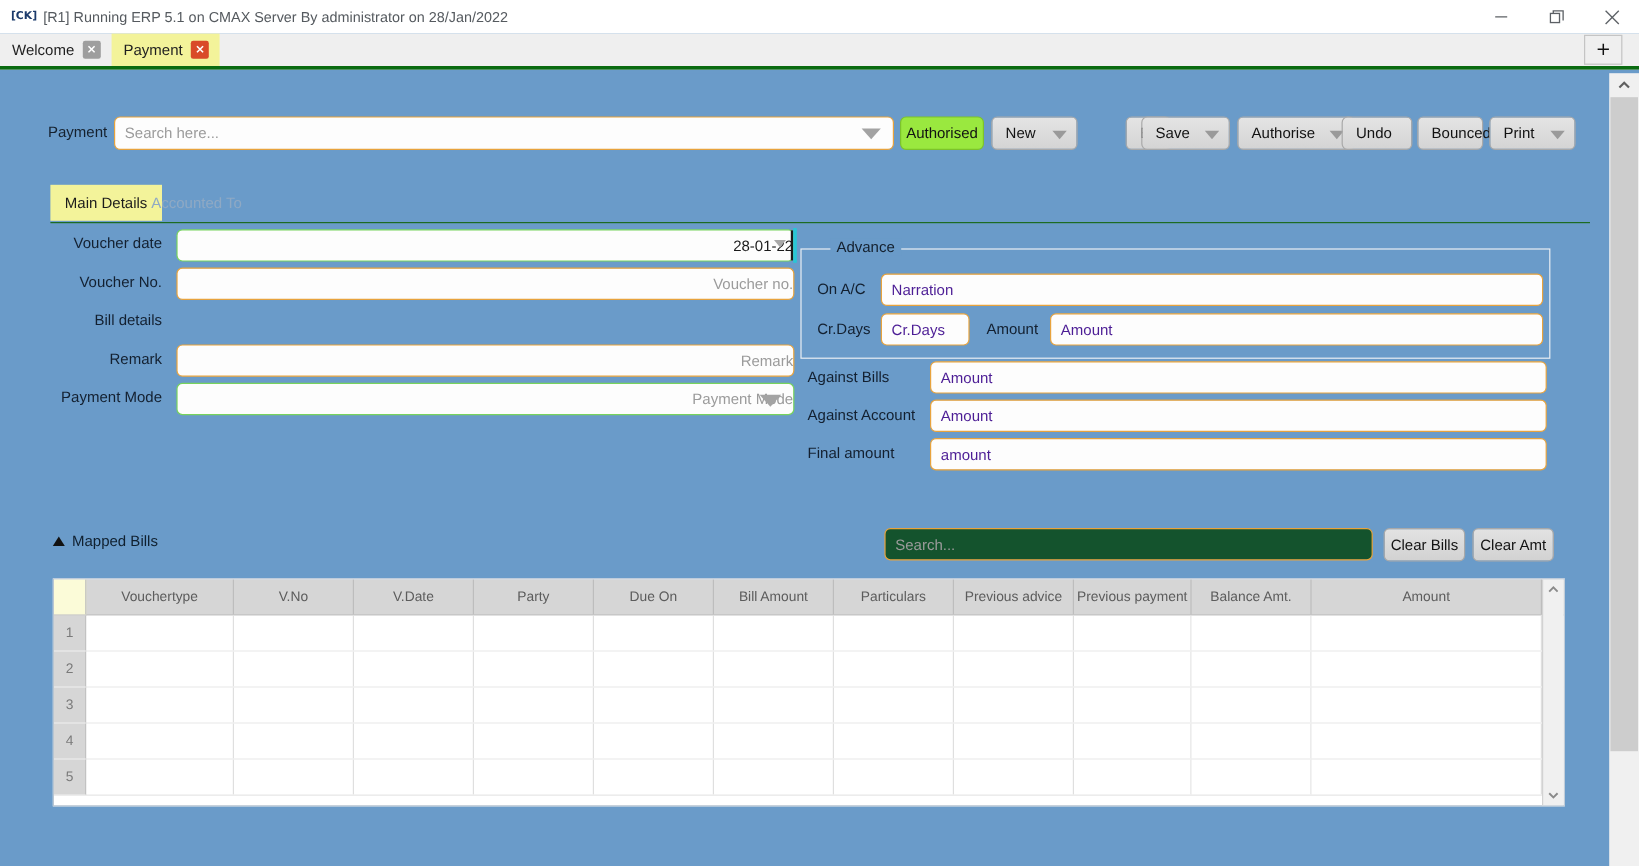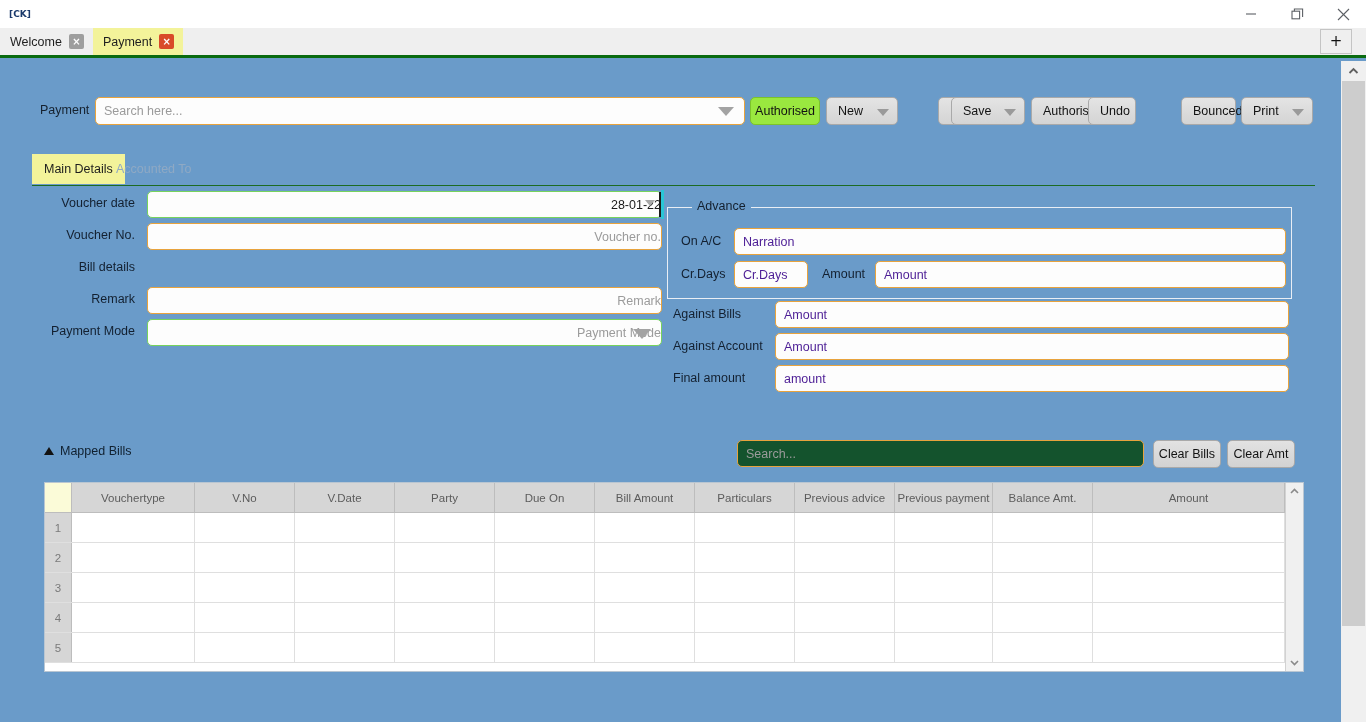--- a/index.html
+++ b/index.html
@@ -159,21 +159,21 @@
     border-top: 7px solid #9a9a9a;
   }
   .btn.authorised {
     background: #9ae83f;
     border: 1px solid #7cc32b;
     padding-left: 0; justify-content: center; width: 70px;
   }
 
   
   .innertabs {
-    position: absolute; left: 32px; top: 93px;
+    position: absolute; left: 42px; top: 93px;
     width: 1283px; height: 32px;
     border-bottom: 1.5px solid #1d6b22;
   }
   .itab {
     position: absolute; top: 0; height: 30px;
     display: flex; align-items: center;
     padding: 0 12px;
     font-size: 12.5px;
   }
   .itab.active { background: #f3f39a; color: #1c1c1c; left: 0; }
@@ -324,20 +324,21 @@
   }
   .gridvscroll .a.bot { position: absolute; bottom: 0; }
 </style>
 </head>
 <body>
 
 <div id="app">
 
   <div class="titlebar">
     <div class="appicon">[CK]</div>
+    <div class="title">[R1] Running ERP 5.1 on CMAX Server By administrator on 28/Jan/2022</div>
     <div class="wincontrols">
       <div class="wc">
         <svg width="12" height="12" viewBox="0 0 12 12">
             <line x1="1" y1="6" x2="11" y2="6" stroke="#5c6065" stroke-width="1.1"></line>
           </svg>
       </div>
       <div class="wc">
         <svg width="13" height="13" viewBox="0 0 13 13">
           <rect x="1" y="3.2" width="7.6" height="7.6" fill="none" stroke="#5c6065" stroke-width="1.1"></rect>
           <polyline points="3.4,3.2 3.4,1 11.6,1 11.6,9" fill="none" stroke="#5c6065" stroke-width="1.1"></polyline>
@@ -384,21 +385,21 @@
             <span>Edit</span>
           </div>
           <div class="btn split" style="left: 951px; width: 74px;">
             <span>Save</span>
             <span class="sc"></span>
           </div>
           <div class="btn split" style="left: 1031px; width: 98px;">
             <span>Authorise</span>
             <span class="sc"></span>
           </div>
-          <div class="btn" style="left: 1088px; width: 48px; align-items: center;">
+          <div class="btn" style="left: 1118px; width: 59px; align-items: center;">
             <span>Undo</span>
           </div>
           <div class="btn" style="left: 1181px; width: 55px; align-items: center;">
             <span>Bounced</span>
           </div>
           <div class="btn split" style="left: 1241px; width: 72px;">
             <span>Print</span>
             <span class="sc"></span>
           </div>
         </div>

